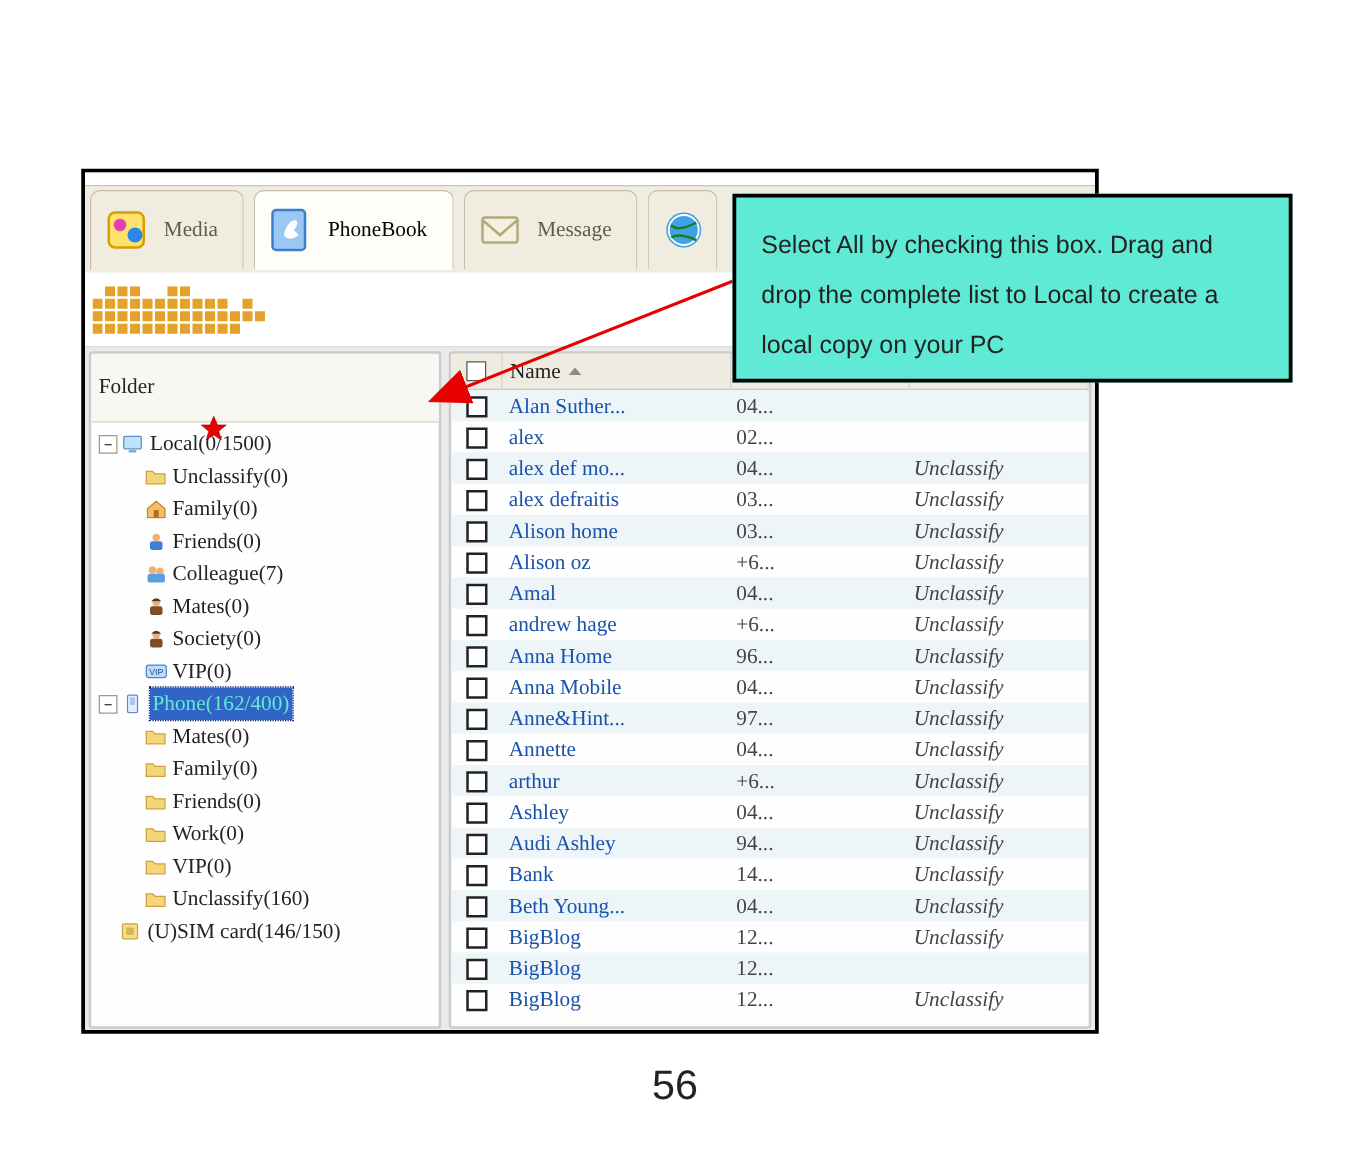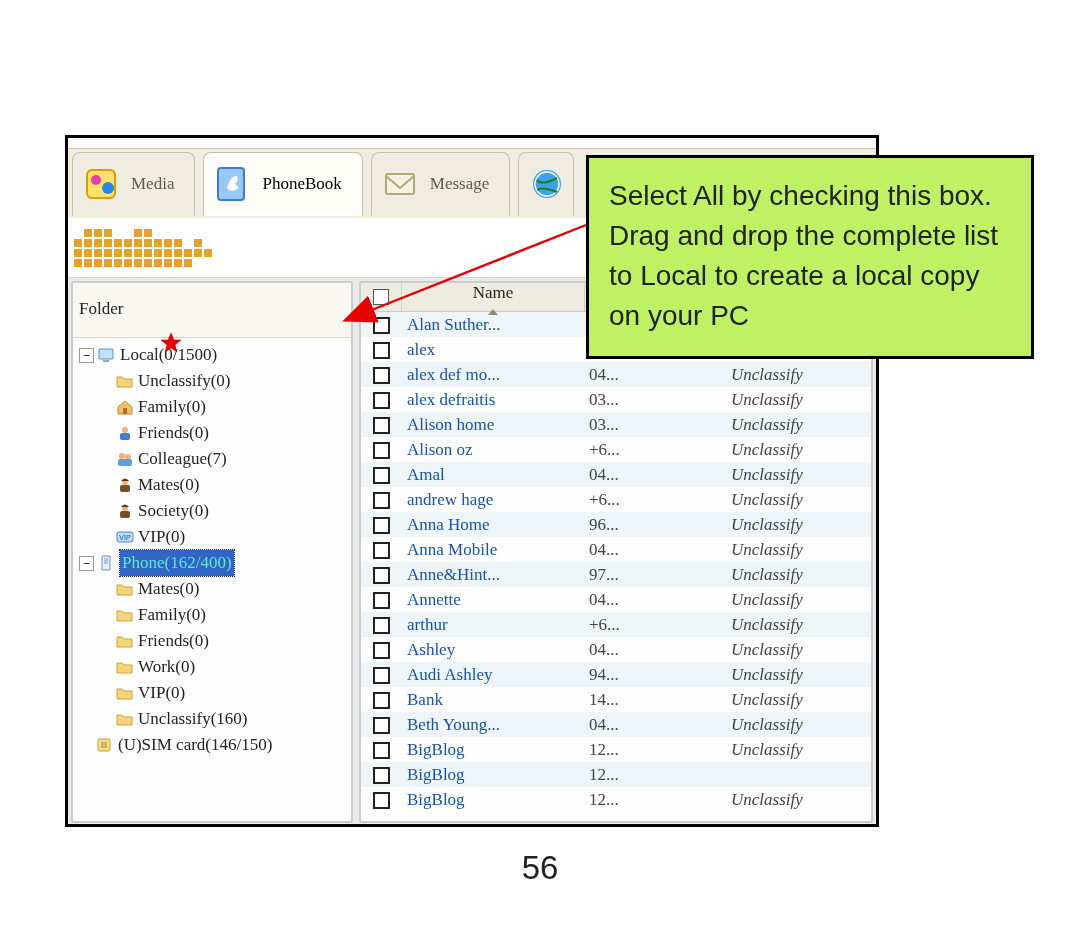--- a/index.html
+++ b/index.html
@@ -161,21 +161,21 @@
     font-size:17px;
     align-items:stretch;
   }
   .col{
     display:flex; align-items:center; gap:6px;
     padding:0 6px;
     border-right:1px solid #d7d3c4;
     position:relative;
   }
   .col-check{ width:28px; justify-content:center; }
-  .col-name{ width:170px;flex-direction:column; }
+  .col-name{ width:170px; }
   .col-phone{ width:130px; }
   .col-group{ flex:1; }
   .sort-tri{
     width:0;height:0;border-left:5px solid transparent;border-right:5px solid transparent;border-bottom:6px solid #8e8a7a;
   }
   .sel-all{
     width:14px;height:14px;border:1px solid #555; background:#fff;
   }
   .rows{ flex:1; overflow:hidden; }
   .row{
@@ -191,25 +191,25 @@
   .chk{
     display:inline-block;
     width:13px;height:13px;border:2px solid #222;background:#fff;vertical-align:middle;
   }
 
   
   .callout{
     position:absolute;
     left:585px; top:154px;
     width:402px;
-    padding:18px 20px 20px 20px;
-    background:#bef264;
+    padding:18px 20px 7px 20px;
+    background:#5eead4;
     border:3px solid #000;
     font-family: Arial, Helvetica, sans-serif;
-    font-size:28px;
+    font-size:20px;
     line-height:40px;
     z-index:5;
   }
   
   .arrow-svg{
     position:absolute;
     left:60px; top:130px;
     width:820px; height:700px;
     pointer-events:none;
     z-index:4;

